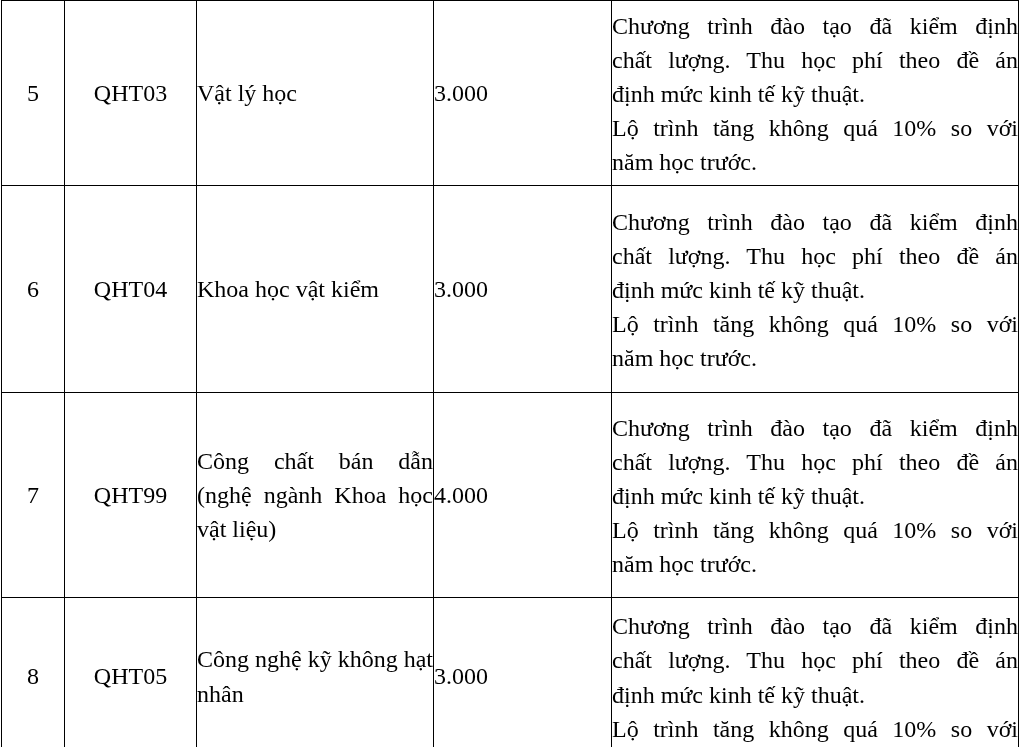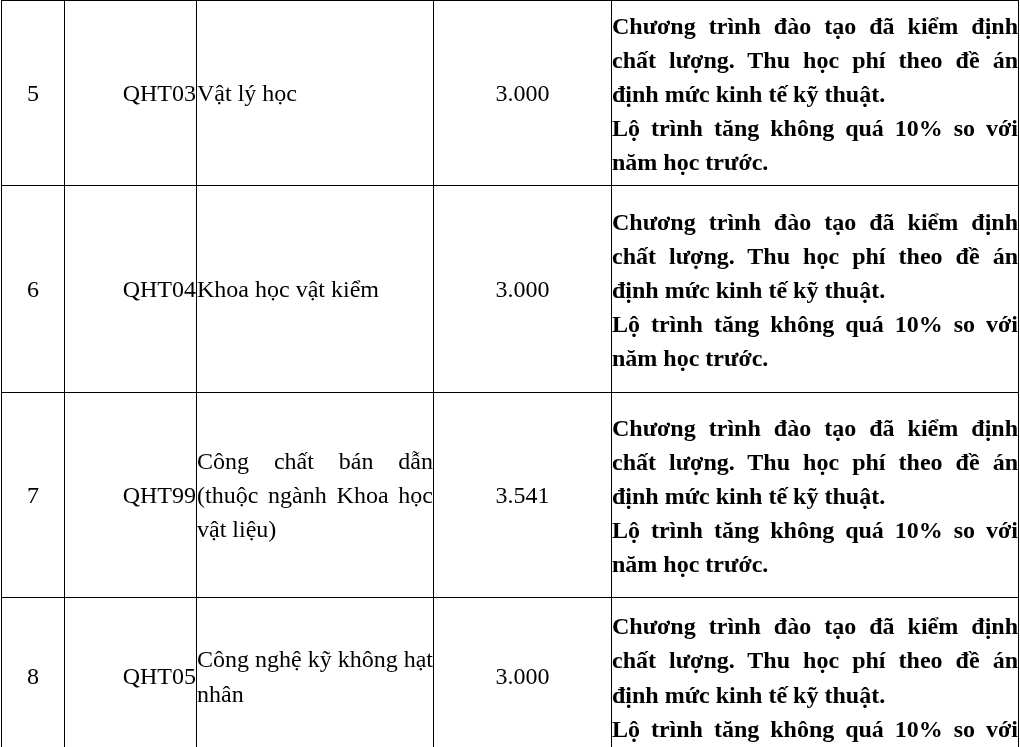--- a/index.html
+++ b/index.html
@@ -36,42 +36,40 @@
   col.c-idx    { width: 63px; }
   col.c-code   { width: 132px; }
   col.c-name   { width: 237px; }
   col.c-fee    { width: 178px; }
   col.c-note   { width: 407px; }
 
   td.idx {
     text-align: center;
   }
   td.code {
-    text-align: right;
+    text-align: center;
     padding-left: 20px;
   }
   td.name {
     text-align: justify;
     text-align-last: left;
     padding-left: 10px;
     padding-right: 10px;
   }
   td.fee {
-    text-align: center;
   }
   td.note {
     text-align: justify;
     text-align-last: left;
     padding-left: 10px;
     padding-right: 12px;
     vertical-align: top;
   }
   td.note .ln {
     display: block;
-    font-weight: bold;
   }
   td.note .ln.j {
     text-align: justify;
     text-align-last: justify;
   }
   
   tr.r1 td { height: 182px; }
   tr.r2 td { height: 204px; }
   tr.r3 td { height: 202px; }
   tr.r4 td { height: 155px; }
@@ -117,24 +115,24 @@
           <span class="ln">định mức kinh tế kỹ thuật.</span>
           <span class="ln j">Lộ trình tăng không quá 10% so với</span>
           <span class="ln">năm học trước.</span>
         </td>
       </tr>
       <tr class="r3">
         <td class="idx">7</td>
         <td class="code">QHT99</td>
         <td class="name">
           <span class="ln j">Công chất bán dẫn</span>
-          <span class="ln j">(thuộc ngành Khoa</span>
+          <span class="ln j">(nghệ ngành Khoa</span>
           <span class="ln">học vật liệu)</span>
         </td>
-        <td class="fee">3.541</td>
+        <td class="fee">4.000</td>
         <td class="note">
           <span class="ln j">Chương trình đào tạo đã kiểm định</span>
           <span class="ln j">chất lượng. Thu học phí theo đề án</span>
           <span class="ln">định mức kinh tế kỹ thuật.</span>
           <span class="ln j">Lộ trình tăng không quá 10% so với</span>
           <span class="ln">năm học trước.</span>
         </td>
       </tr>
       <tr class="r4">
         <td class="idx">8</td>

